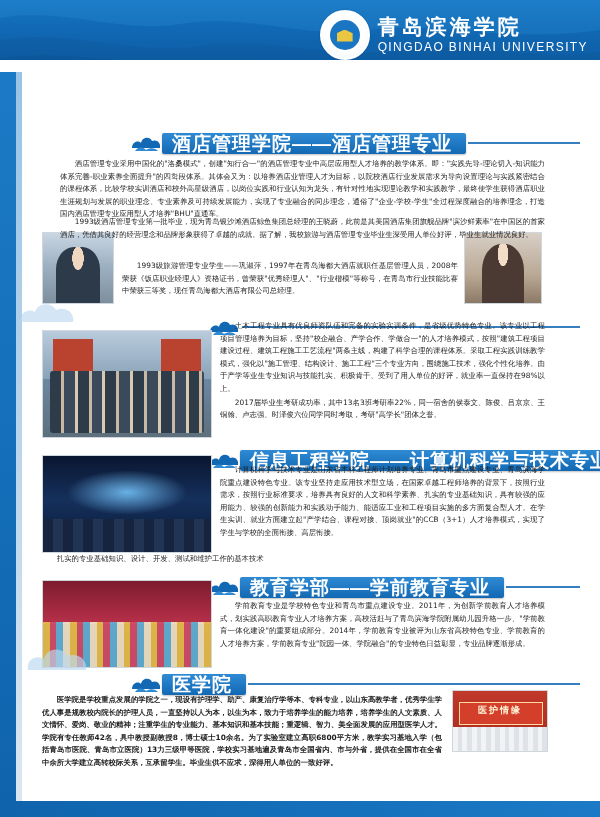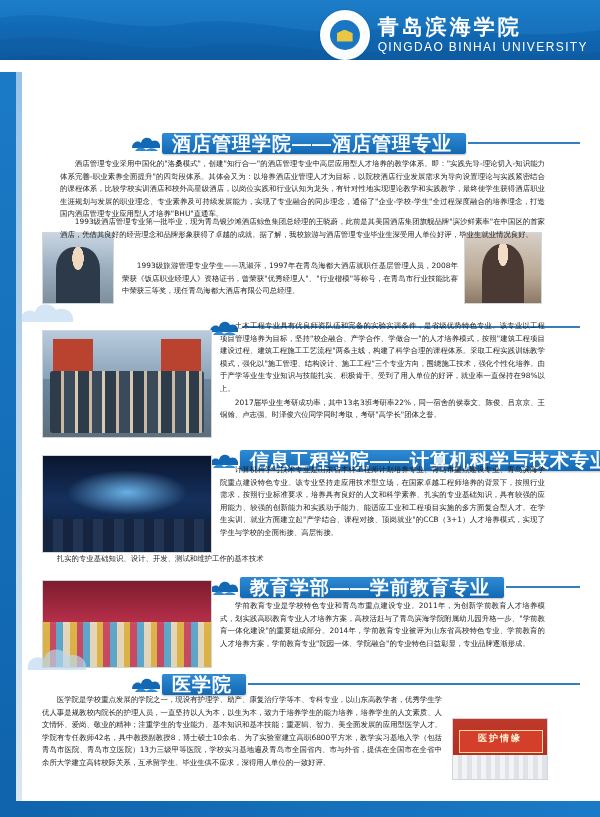--- a/index.html
+++ b/index.html
@@ -259,29 +259,29 @@
   <div class="ribbon-wrap">
     <svg class="cloud" viewBox="0 0 34 22">
       <path d="M2,16 C2,10 8,8 11,11 C12,5 20,4 22,9 C27,7 31,11 30,16 Z" fill="#1268b3"></path>
       <path d="M5,19 C8,14 14,15 16,18 C20,15 26,16 28,19 Z" fill="#2f8ad4"></path>
     </svg>
     <div class="ribbon">医学院</div>
     <div class="ribbon-line"></div>
   </div>
 </div>
 
-<div class="photo p6" style="left:452px;top:690px;width:96px;height:62px;margin-top:28px;">
+<div class="photo p6" style="left:452px;top:690px;width:96px;height:62px;">
   <div class="ph-inner">
       <div class="banner6"></div>
       <div class="txt">医护情缘</div>
       <div class="crowd"></div>
     </div>
 </div>
 
-<div class="para" style="left:42px;top:694px;width:400px;">
+<div class="para" style="left:42px;top:694px;width:400px;font-weight:bold;">
   <p>医学院是学校重点发展的学院之一，现设有护理学、助产、康复治疗学等本、专科专业，以山东高教学者，优秀学生学优人事是规教校内院长的护理人员，一直坚持以人为本，以生为本，致力于培养学生的能力培养，培养学生的人文素质、人文情怀、爱岗、敬业的精神；注重学生的专业能力、基本知识和基本技能；重逻辑、智力、美全面发展的应用型医学人才。学院有专任教师42名，具中教授副教授8，博士硕士10余名。为了实验室建立高职6800平方米，教学实习基地入学（包括青岛市医院、青岛市立医院）13力三级甲等医院，学校实习基地遍及青岛市全国省内、市与外省，提供在全国市在全省中余所大学建立高转校际关系，互承留学生。毕业生供不应求，深得用人单位的一致好评。</p>
 </div>
 
 <svg class="corner-cloud" style="left:24px;top:640px;width:70px;height:40px;" viewBox="0 0 70 40">
   <path d="M4,30 C2,20 12,14 20,19 C22,8 38,6 43,16 C54,12 64,20 62,30 Z" fill="#bcd9ef" opacity=".75"></path>
 </svg>
 <svg class="corner-cloud" style="left:18px;top:296px;width:60px;height:34px;" viewBox="0 0 60 34">
   <path d="M3,26 C1,17 10,12 17,16 C19,7 33,5 38,14 C48,10 57,17 55,26 Z" fill="#bcd9ef" opacity=".7"></path>
 </svg>
 

